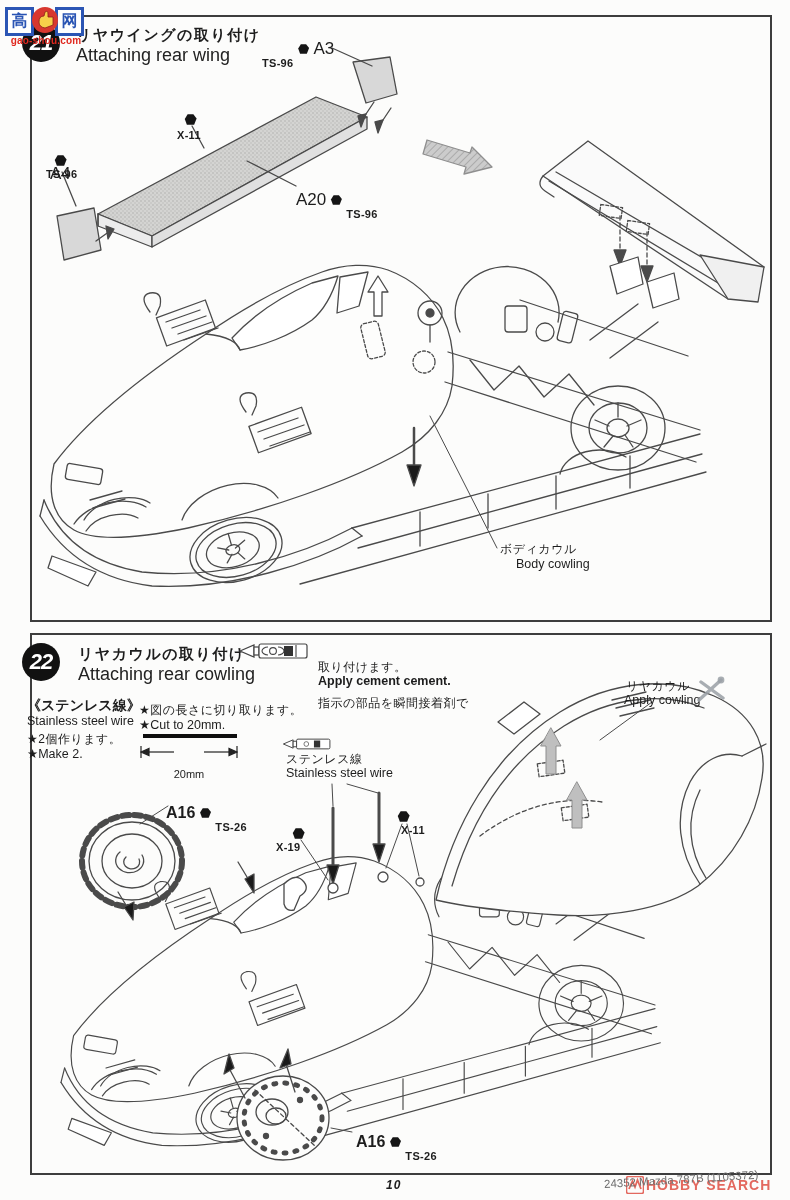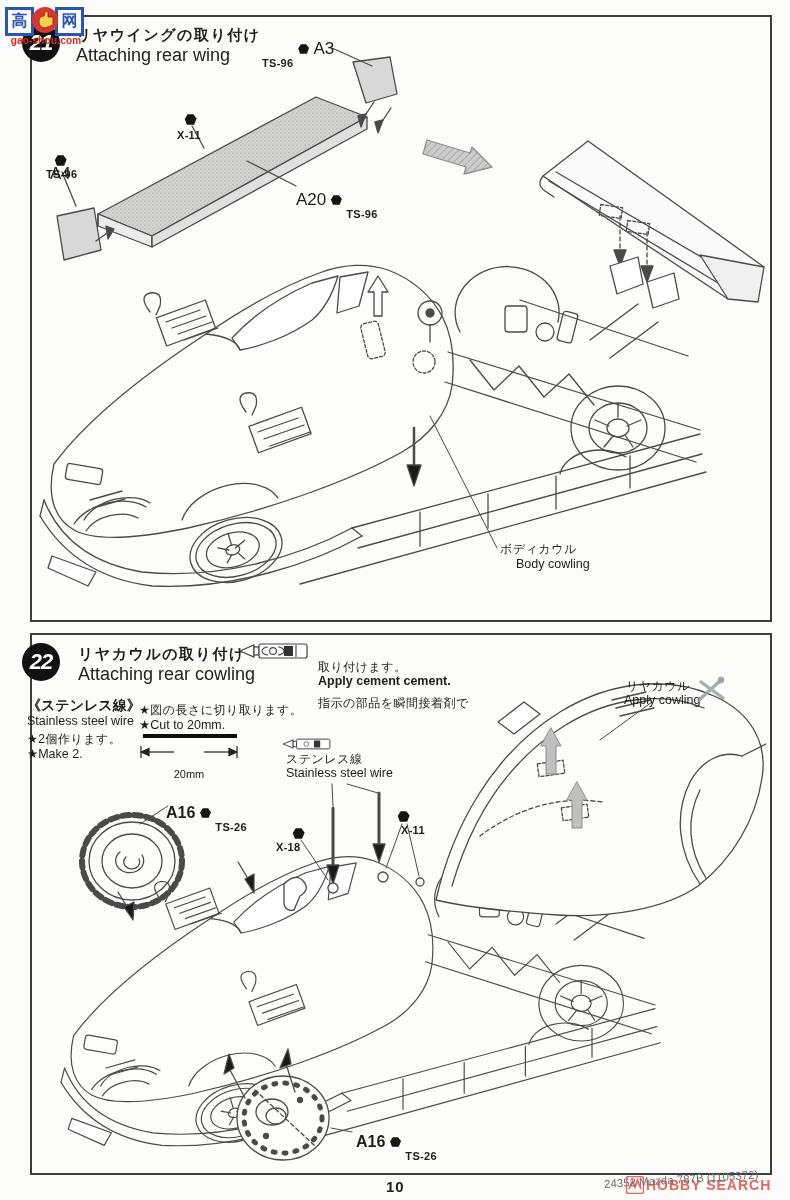--- a/index.html
+++ b/index.html
@@ -18,21 +18,21 @@
   .paintcode{font-size:11px;font-weight:bold;letter-spacing:.3px;margin-top:28px;}
   .part{font-size:17px;font-weight:normal;}
   .part-sm{font-size:16px;font-weight:bold;}
   .row{display:flex;align-items:center;gap:4px;}
   .pmark{display:inline-block;width:12px;height:10px;background:#151515;
          clip-path:polygon(6% 45%,28% 2%,72% 2%,97% 40%,78% 98%,22% 98%);}
   .pmark-abs{position:absolute;width:13px;height:11px;background:#151515;z-index:10;
          clip-path:polygon(6% 45%,28% 2%,72% 2%,97% 40%,78% 98%,22% 98%);}
   .gauge-bar{position:absolute;height:3.5px;background:#0e0e0e;z-index:10;}
   .dim-text{position:absolute;z-index:11;font-size:11px;text-align:center;}
-  .page-num{font-size:15px;font-weight:bold;letter-spacing:1px;}
+  .page-num{font-size:12px;font-weight:bold;letter-spacing:1px;font-style:italic;}
   
   #wm-gs{position:absolute;left:5px;top:6px;width:82px;height:48px;z-index:30;}
   .gs-box{position:absolute;width:23px;height:23px;background:#fff;border:3px solid #2b55b4;
           color:#2b55b4;font-weight:bold;font-size:16px;display:flex;align-items:center;
           justify-content:center;top:1px;}
   .gs-domain{position:absolute;top:29px;left:0;width:82px;text-align:center;color:#e0281e;
           font-size:10px;font-weight:800;letter-spacing:.2px;}
   #wm-hs{position:absolute;left:626px;top:1176px;z-index:30;display:flex;align-items:center;gap:2px;}
   .hs-brand{color:rgba(222,77,66,.85);font-weight:800;font-size:14px;letter-spacing:1px;}
   #wm-caption{position:absolute;left:604px;top:1178px;z-index:31;color:#6f6f6f;
@@ -304,21 +304,21 @@
     </g>
     <circle cx="27" cy="7" r="3.4" fill="#9aa0a6" opacity="0.85"></circle>
   </svg>
 
   <div class="abs row" style="left:166px;top:793px;">
     <span class="part-sm">A16</span>
     <span class="pmark"></span>
     <span class="paintcode">TS-26</span>
   </div>
 
-  <div class="abs paintcode" style="left:276px;top:813px;">X-18</div>
+  <div class="abs paintcode" style="left:276px;top:813px;">X-19</div>
   <div class="pmark-abs" style="left:292px;top:828px;"></div>
   <div class="abs paintcode" style="left:401px;top:796px;">X-11</div>
   <div class="pmark-abs" style="left:397px;top:811px;"></div>
 
   <div class="abs row" style="left:356px;top:1122px;">
     <span class="part-sm">A16</span>
     <span class="pmark"></span>
     <span class="paintcode">TS-26</span>
   </div>
 

